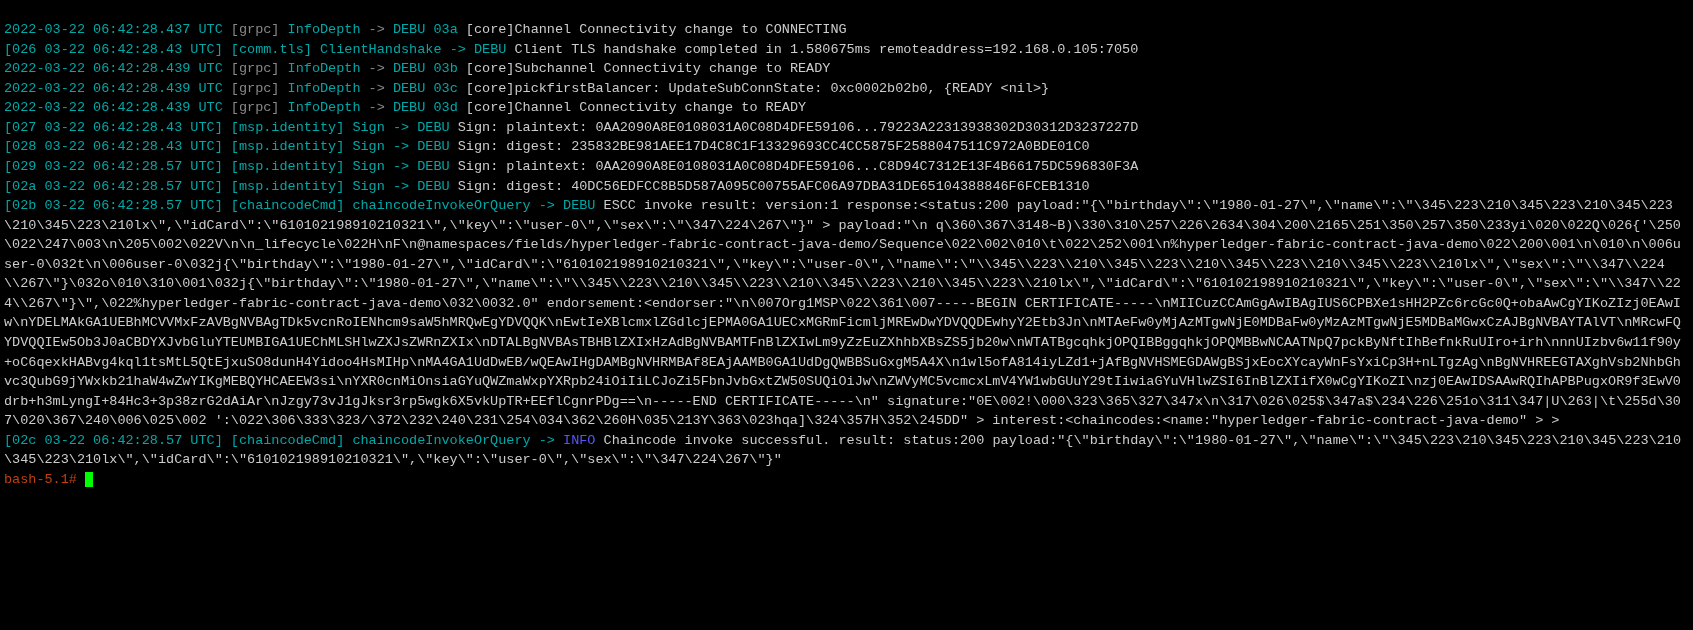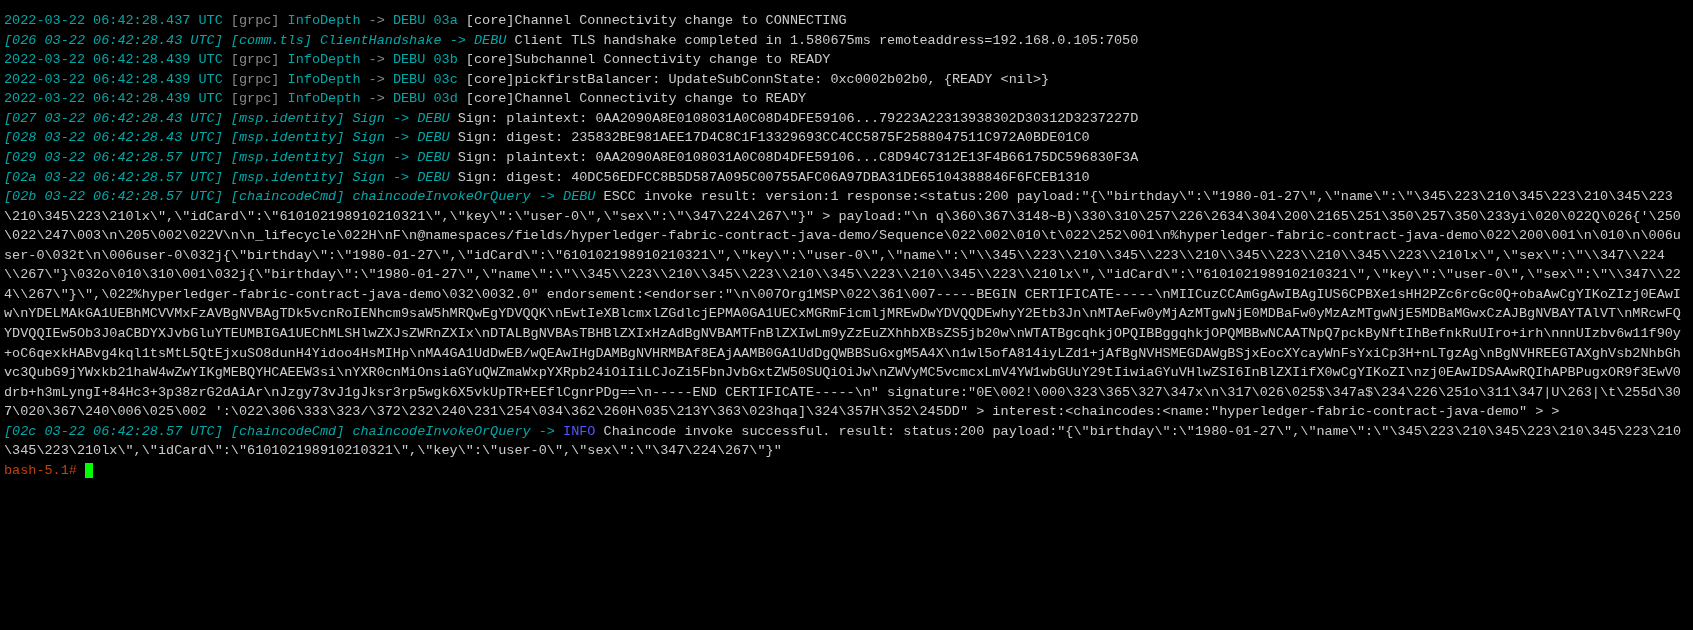--- a/index.html
+++ b/index.html
@@ -1,23 +1,23 @@
 <!DOCTYPE html>
 <html><head>
 <meta charset="utf-8">
 <style>
   html,body{margin:0;padding:0;background:#000;color:#ccc;font-family:Consolas,"Courier New",monospace;font-size:13.5px;line-height:1.45;}
-  .term{white-space:pre-wrap;word-break:break-all;padding:11px 4px;}
+  .term{white-space:pre-wrap;word-break:break-all;padding:20px 4px;}
   .ts{color:#00a8a8;}          
   .tag{color:#888;}          
   .mod{color:#00a8a8;}
   .arr{color:#888;}
   .lvl{color:#00a8a8;}
   .lvl-info{color:#55f;}
   .msg{color:#ccc;}
-  .cyan{color:#00a8a8;font-style:italic;}
+  .cyan{color:#00a8a8;}
   .prompt{color:#c2410c;}
   .cursor{display:inline-block;width:8px;height:15px;background:#00ff00;vertical-align:text-bottom;}
 </style>
 </head>
 <body>
 
 <div class="term" id="term"><div><span class="ts">2022-03-22 06:42:28.437 UTC</span><span> </span><span class="tag">[grpc]</span><span> </span><span class="mod">InfoDepth</span><span> </span><span class="arr">-&gt;</span><span> </span><span class="lvl">DEBU 03a</span><span> </span><span class="msg">[core]Channel Connectivity change to CONNECTING</span></div><div><span class="cyan">[026 03-22 06:42:28.43 UTC]</span><span> </span><span class="cyan">[comm.tls]</span><span> </span><span class="cyan">ClientHandshake</span><span> </span><span class="cyan">-&gt;</span><span> </span><span class="cyan">DEBU</span><span> </span><span class="msg">Client TLS handshake completed in 1.580675ms remoteaddress=192.168.0.105:7050</span></div><div><span class="ts">2022-03-22 06:42:28.439 UTC</span><span> </span><span class="tag">[grpc]</span><span> </span><span class="mod">InfoDepth</span><span> </span><span class="arr">-&gt;</span><span> </span><span class="lvl">DEBU 03b</span><span> </span><span class="msg">[core]Subchannel Connectivity change to READY</span></div><div><span class="ts">2022-03-22 06:42:28.439 UTC</span><span> </span><span class="tag">[grpc]</span><span> </span><span class="mod">InfoDepth</span><span> </span><span class="arr">-&gt;</span><span> </span><span class="lvl">DEBU 03c</span><span> </span><span class="msg">[core]pickfirstBalancer: UpdateSubConnState: 0xc0002b02b0, {READY &lt;nil&gt;}</span></div><div><span class="ts">2022-03-22 06:42:28.439 UTC</span><span> </span><span class="tag">[grpc]</span><span> </span><span class="mod">InfoDepth</span><span> </span><span class="arr">-&gt;</span><span> </span><span class="lvl">DEBU 03d</span><span> </span><span class="msg">[core]Channel Connectivity change to READY</span></div><div><span class="cyan">[027 03-22 06:42:28.43 UTC]</span><span> </span><span class="cyan">[msp.identity]</span><span> </span><span class="cyan">Sign</span><span> </span><span class="cyan">-&gt;</span><span> </span><span class="cyan">DEBU</span><span> </span><span class="msg">Sign: plaintext: 0AA2090A8E0108031A0C08D4DFE59106...79223A22313938302D30312D3237227D</span></div><div><span class="cyan">[028 03-22 06:42:28.43 UTC]</span><span> </span><span class="cyan">[msp.identity]</span><span> </span><span class="cyan">Sign</span><span> </span><span class="cyan">-&gt;</span><span> </span><span class="cyan">DEBU</span><span> </span><span class="msg">Sign: digest: 235832BE981AEE17D4C8C1F13329693CC4CC5875F2588047511C972A0BDE01C0</span></div><div><span class="cyan">[029 03-22 06:42:28.57 UTC]</span><span> </span><span class="cyan">[msp.identity]</span><span> </span><span class="cyan">Sign</span><span> </span><span class="cyan">-&gt;</span><span> </span><span class="cyan">DEBU</span><span> </span><span class="msg">Sign: plaintext: 0AA2090A8E0108031A0C08D4DFE59106...C8D94C7312E13F4B66175DC596830F3A</span></div><div><span class="cyan">[02a 03-22 06:42:28.57 UTC]</span><span> </span><span class="cyan">[msp.identity]</span><span> </span><span class="cyan">Sign</span><span> </span><span class="cyan">-&gt;</span><span> </span><span class="cyan">DEBU</span><span> </span><span class="msg">Sign: digest: 40DC56EDFCC8B5D587A095C00755AFC06A97DBA31DE65104388846F6FCEB1310</span></div><div><span class="cyan">[02b 03-22 06:42:28.57 UTC]</span><span> </span><span class="cyan">[chaincodeCmd]</span><span> </span><span class="cyan">chaincodeInvokeOrQuery</span><span> </span><span class="cyan">-&gt;</span><span> </span><span class="cyan">DEBU</span><span> </span><span class="msg">ESCC invoke result: version:1 response:&lt;status:200 payload:"{\"birthday\":\"1980-01-27\",\"name\":\"\345\223\210\345\223\210\345\223\210\345\223\210lx\",\"idCard\":\"610102198910210321\",\"key\":\"user-0\",\"sex\":\"\347\224\267\"}" &gt; payload:"\n q\360\367\3148~B)\330\310\257\226\2634\304\200\2165\251\350\257\350\233yi\020\022Q\026{'\250\022\247\003\n\205\002\022V\n\n_lifecycle\022H\nF\n@namespaces/fields/hyperledger-fabric-contract-java-demo/Sequence\022\002\010\t\022\252\001\n%hyperledger-fabric-contract-java-demo\022\200\001\n\010\n\006user-0\032t\n\006user-0\032j{\"birthday\":\"1980-01-27\",\"idCard\":\"610102198910210321\",\"key\":\"user-0\",\"name\":\"\\345\\223\\210\\345\\223\\210\\345\\223\\210\\345\\223\\210lx\",\"sex\":\"\\347\\224\\267\"}\032o\010\310\001\032j{\"birthday\":\"1980-01-27\",\"name\":\"\\345\\223\\210\\345\\223\\210\\345\\223\\210\\345\\223\\210lx\",\"idCard\":\"610102198910210321\",\"key\":\"user-0\",\"sex\":\"\\347\\224\\267\"}\",\022%hyperledger-fabric-contract-java-demo\032\0032.0" endorsement:&lt;endorser:"\n\007Org1MSP\022\361\007-----BEGIN CERTIFICATE-----\nMIICuzCCAmGgAwIBAgIUS6CPBXe1sHH2PZc6rcGc0Q+obaAwCgYIKoZIzj0EAwIw\nYDELMAkGA1UEBhMCVVMxFzAVBgNVBAgTDk5vcnRoIENhcm9saW5hMRQwEgYDVQQK\nEwtIeXBlcmxlZGdlcjEPMA0GA1UECxMGRmFicmljMREwDwYDVQQDEwhyY2Etb3Jn\nMTAeFw0yMjAzMTgwNjE0MDBaFw0yMzAzMTgwNjE5MDBaMGwxCzAJBgNVBAYTAlVT\nMRcwFQYDVQQIEw5Ob3J0aCBDYXJvbGluYTEUMBIGA1UEChMLSHlwZXJsZWRnZXIx\nDTALBgNVBAsTBHBlZXIxHzAdBgNVBAMTFnBlZXIwLm9yZzEuZXhhbXBsZS5jb20w\nWTATBgcqhkjOPQIBBggqhkjOPQMBBwNCAATNpQ7pckByNftIhBefnkRuUIro+irh\nnnUIzbv6w11f90y+oC6qexkHABvg4kql1tsMtL5QtEjxuSO8dunH4Yidoo4HsMIHp\nMA4GA1UdDwEB/wQEAwIHgDAMBgNVHRMBAf8EAjAAMB0GA1UdDgQWBBSuGxgM5A4X\n1wl5ofA814iyLZd1+jAfBgNVHSMEGDAWgBSjxEocXYcayWnFsYxiCp3H+nLTgzAg\nBgNVHREEGTAXghVsb2NhbGhvc3QubG9jYWxkb21haW4wZwYIKgMEBQYHCAEEW3si\nYXR0cnMiOnsiaGYuQWZmaWxpYXRpb24iOiIiLCJoZi5FbnJvbGxtZW50SUQiOiJw\nZWVyMC5vcmcxLmV4YW1wbGUuY29tIiwiaGYuVHlwZSI6InBlZXIifX0wCgYIKoZI\nzj0EAwIDSAAwRQIhAPBPugxOR9f3EwV0drb+h3mLyngI+84Hc3+3p38zrG2dAiAr\nJzgy73vJ1gJksr3rp5wgk6X5vkUpTR+EEflCgnrPDg==\n-----END CERTIFICATE-----\n" signature:"0E\002!\000\323\365\327\347x\n\317\026\025$\347a$\234\226\251o\311\347|U\263|\t\255d\307\020\367\240\006\025\002 ':\022\306\333\323/\372\232\240\231\254\034\362\260H\035\213Y\363\023hqa]\324\357H\352\245DD" &gt; interest:&lt;chaincodes:&lt;name:"hyperledger-fabric-contract-java-demo" &gt; &gt;</span></div><div><span class="cyan">[02c 03-22 06:42:28.57 UTC]</span><span> </span><span class="cyan">[chaincodeCmd]</span><span> </span><span class="cyan">chaincodeInvokeOrQuery</span><span> </span><span class="cyan">-&gt;</span><span> </span><span class="lvl-info">INFO</span><span> </span><span class="msg">Chaincode invoke successful. result: status:200 payload:"{\"birthday\":\"1980-01-27\",\"name\":\"\345\223\210\345\223\210\345\223\210\345\223\210lx\",\"idCard\":\"610102198910210321\",\"key\":\"user-0\",\"sex\":\"\347\224\267\"}"</span></div><div><span class="prompt">bash-5.1# </span><span class="cursor"></span></div></div>
 
 </body></html>

